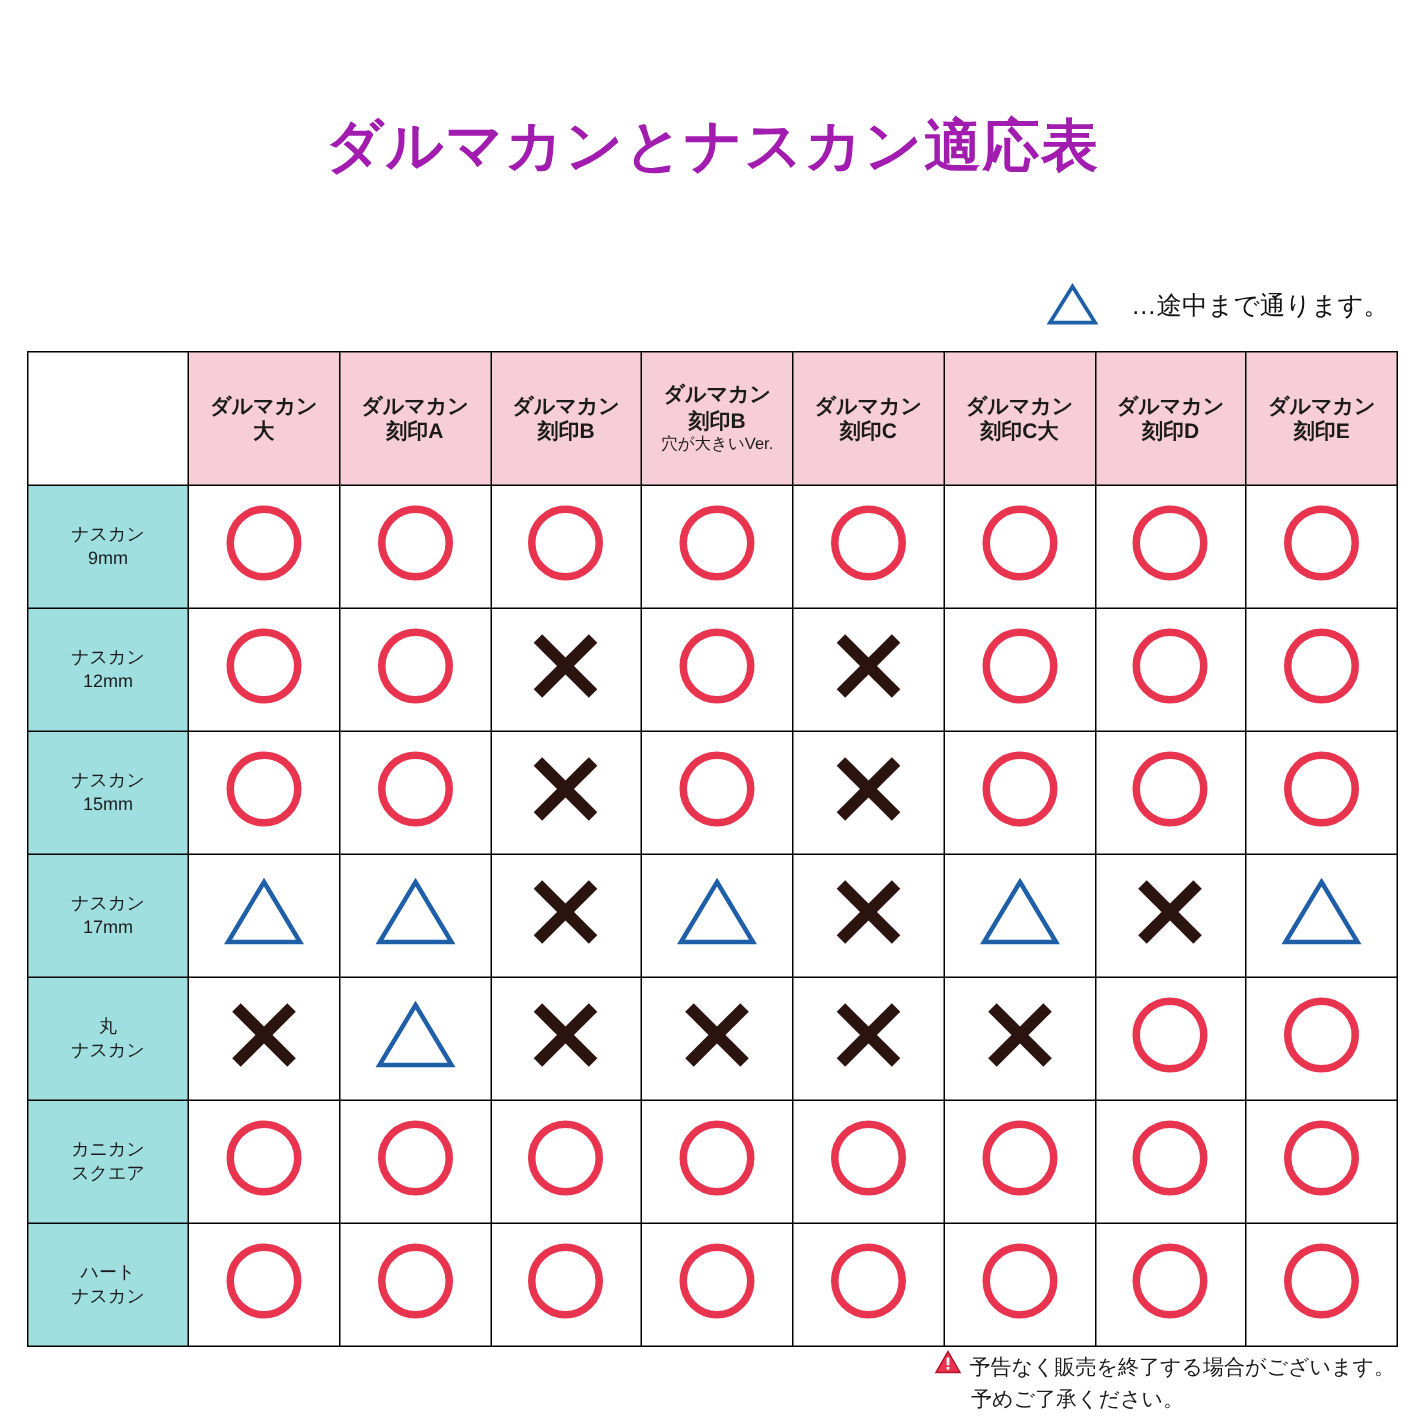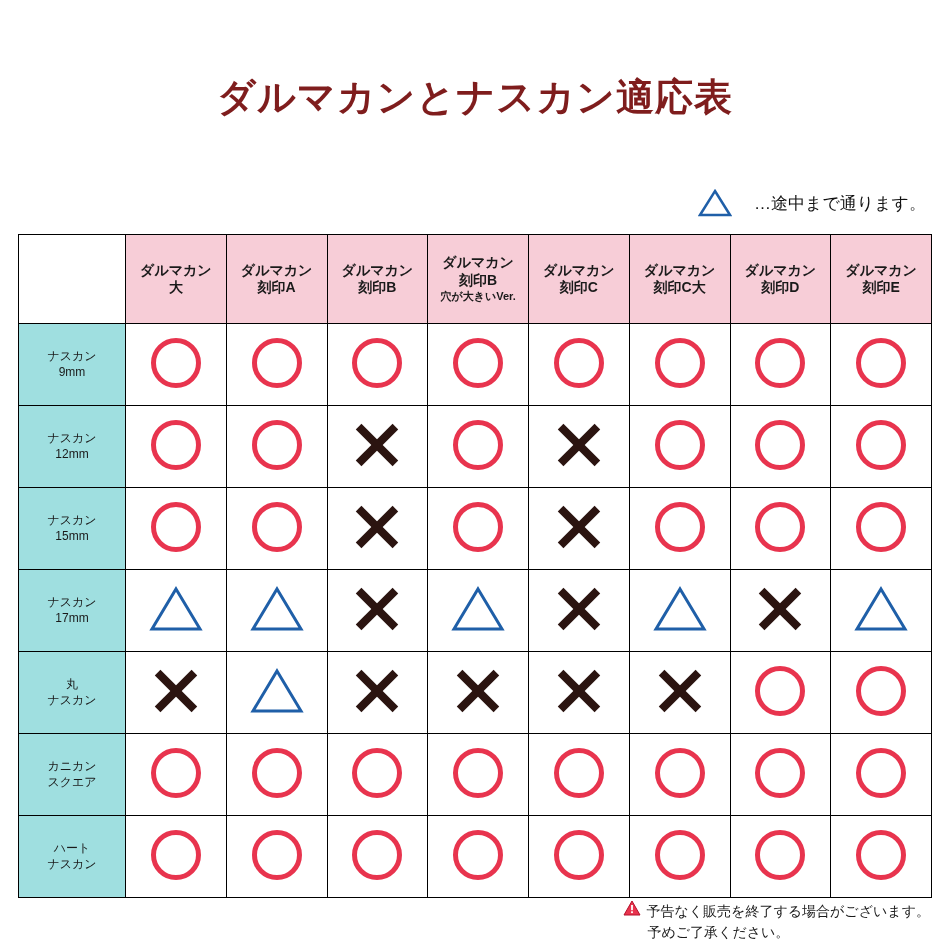--- a/index.html
+++ b/index.html
@@ -22,21 +22,21 @@
   }
   .title {
     position: absolute;
     top: 72px;
     left: 0;
     width: 950px;
     text-align: center;
     font-size: 38px;
     font-weight: bold;
     letter-spacing: 1px;
-    color: #7f1d1d;
+    color: #a21caf;
   }
   .legend {
     position: absolute;
     top: 188px;
     right: 24px;
     display: flex;
     align-items: center;
     gap: 22px;
     font-size: 17px;
     color: #111111;
@@ -69,21 +69,21 @@
     font-size: 14px;
     font-weight: bold;
     line-height: 1.25;
     color: #1a1a1a;
     padding: 2px 1px;
     margin-top: 43px;
   }
   .col-head .sub {
     display: block;
     font-size: 11px;
-    font-weight: bold;
+    font-weight: normal;
     margin-top: 1px;
   }
   .row-head {
     background: #9fdfe0;
     width: 106px;
     height: 81px;
     font-size: 12px;
     font-weight: normal;
     line-height: 1.3;
     color: #1a1a1a;

